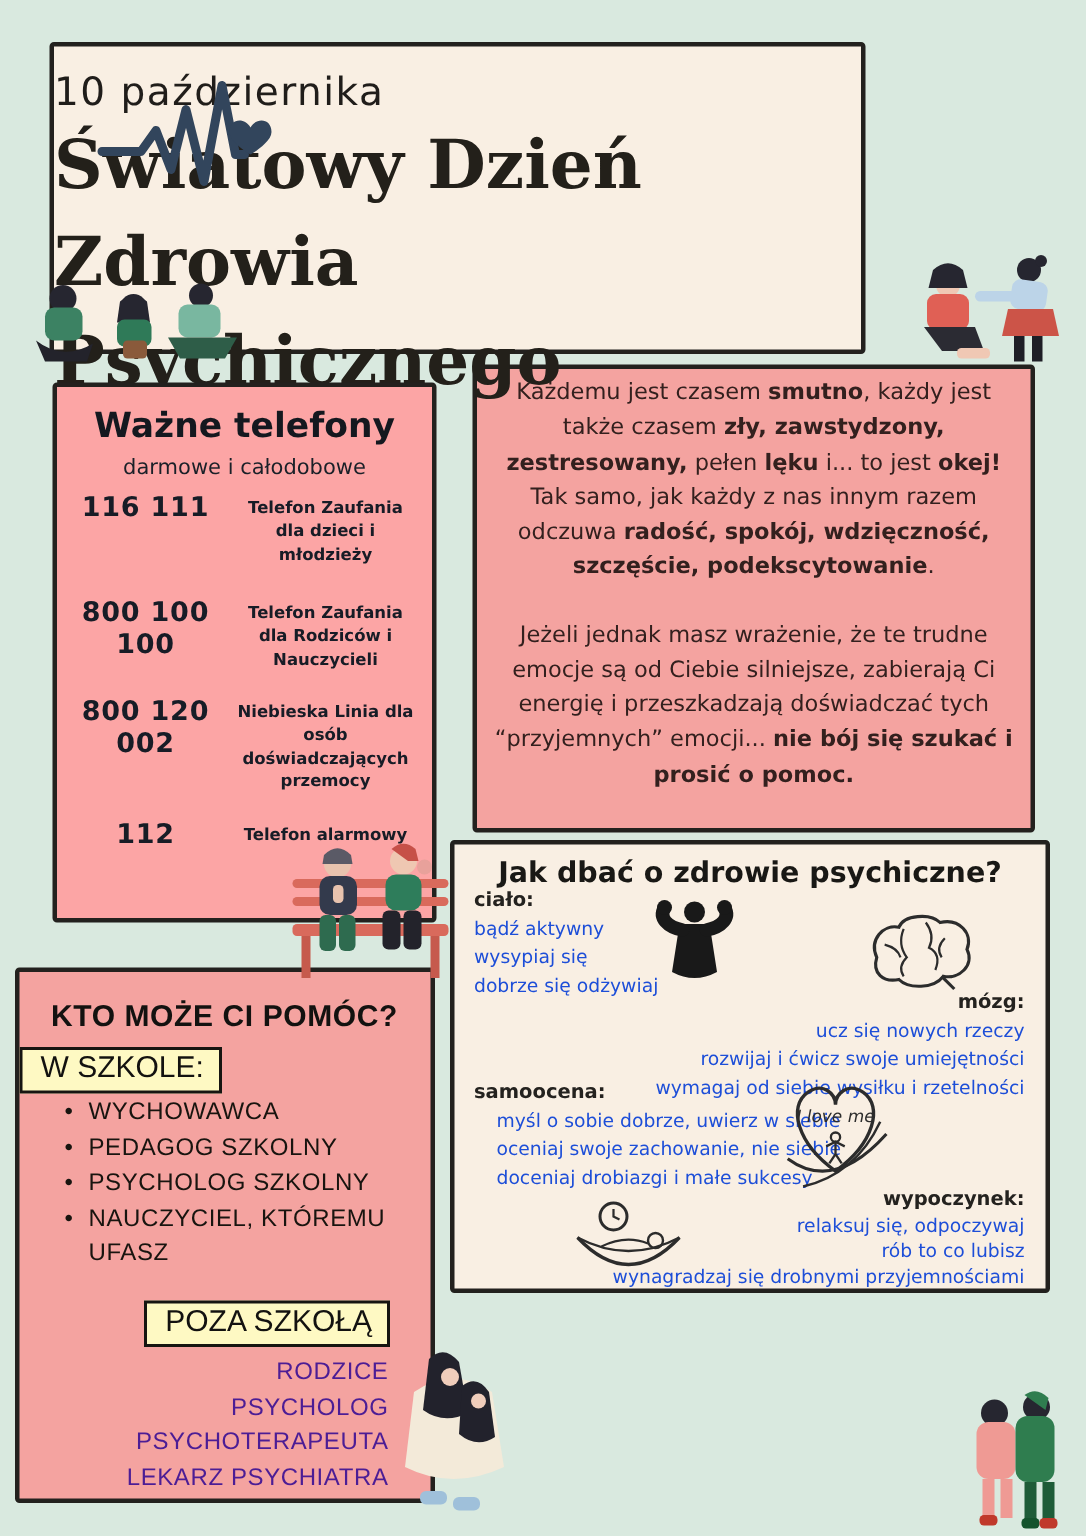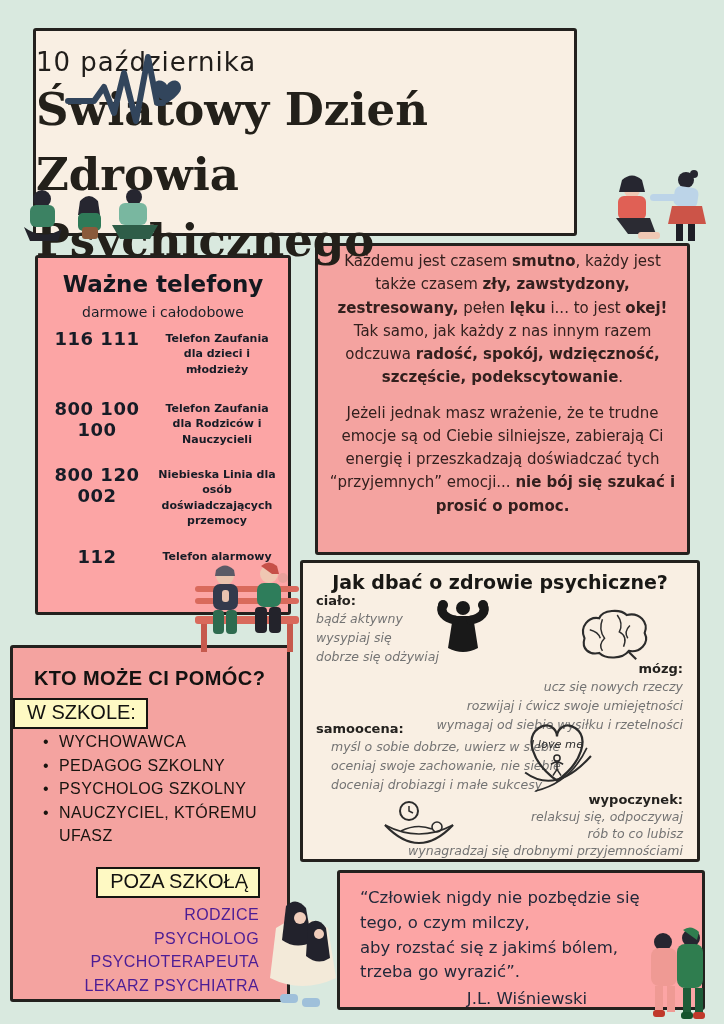--- a/index.html
+++ b/index.html
@@ -25,28 +25,28 @@
   .phones-subtitle { text-align:center; margin-top:7px; font-size:14px; color:#1a2028; }
   .phone-row { position:absolute; left:0; width:100%; display:flex; align-items:flex-start; }
   .phone-number { width:118px; text-align:center; font-weight:700; font-size:18px; letter-spacing:.5px; color:#171c26; }
   .phone-label  { flex:1; text-align:center; font-weight:700; font-size:11px; line-height:1.4; padding:3px 10px 0 0; color:#171c26; }
   .phone-row--1 { top:70px; } .phone-row--2 { top:140px; } .phone-row--3 { top:206px; } .phone-row--4 { top:288px; }
 
   
   .emotions-box { left:315px; top:243px; width:375px; height:312px; padding:4px 11px; text-align:center;
                   font-size:15px; line-height:1.55; color:#33201e; }
   .emotions-box p { margin:0; }
-  .emotions-box p + p { margin-top:12px; }
+  .emotions-box p + p { margin-top:22px; }
   .emotions-box b { font-weight:700; }
 
   
   .care-box { left:300px; top:560px; width:400px; height:302px; z-index:1; }
   .care-title { position:absolute; left:0; right:0; top:8px; text-align:center; font-size:19px; font-weight:700; color:#191815; }
   .care-label { position:absolute; font-size:13px; font-weight:700; color:#24221f; }
-  .care-items { position:absolute; font-size:12.5px; line-height:1.5; color:#737373;font-style:italic; }
+  .care-items { position:absolute; font-size:12.5px; line-height:1.5; color:#1d4ed8; }
   .care-items div { white-space:nowrap; }
   .right { text-align:right; }
   .sk { position:absolute; }
 
   
   .help-box { left:10px; top:645px; width:280px; height:357px; font-family:"Liberation Sans", sans-serif; }
   .help-title { position:absolute; left:21px; top:19px; font-size:20px; font-weight:700; letter-spacing:.4px; color:#131210; }
   .tag { position:absolute; background:#fef9c3; border:2px solid #161511; padding:1px 10px 3px 12px;
          font-size:20px; color:#131210; }
   .tag--school { left:0; top:50px; }
@@ -189,27 +189,20 @@
     </ul>
     <div class="tag tag--outside">POZA SZKOŁĄ</div>
     <div class="help-outside">
       <div>RODZICE</div>
       <div>PSYCHOLOG</div>
       <div>PSYCHOTERAPEUTA</div>
       <div>LEKARZ PSYCHIATRA</div>
     </div>
   </div>
 
-  <div class="box box--blue quote-box">
-    <div>“Człowiek nigdy nie pozbędzie się</div>
-    <div>tego, o czym milczy,</div>
-    <div>aby rozstać się z jakimś bólem,</div>
-    <div>trzeba go wyrazić”.</div>
-    <div class="quote-author">J.L. Wiśniewski</div>
-  </div>
 
   <svg class="illu illu--group" viewBox="0 0 155 62" aria-hidden="true">
     <circle cx="30" cy="16" r="9" fill="#262630"></circle>
     <rect x="18" y="22" width="25" height="22" rx="6" fill="#3c8263"></rect>
     <path d="M12 44 q18 14 38 2 l-4 12 h-28 z" fill="#23232b"></path>
     <circle cx="77" cy="22" r="9" fill="#262630"></circle>
     <path d="M68 18 q9 -8 18 0 l2 14 h-22 z" fill="#262630"></path>
     <rect x="66" y="30" width="23" height="18" rx="5" fill="#2f7a58"></rect>
     <rect x="70" y="44" width="16" height="12" rx="3" fill="#8a5a3b"></rect>
     <circle cx="122" cy="14" r="8" fill="#262630"></circle>

